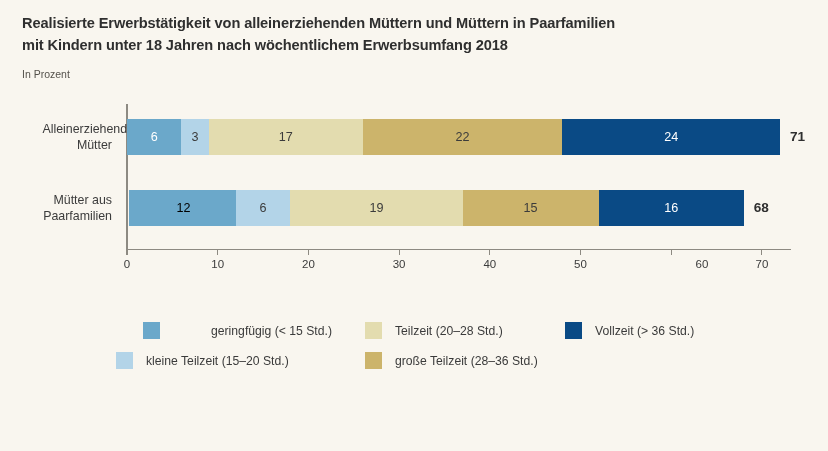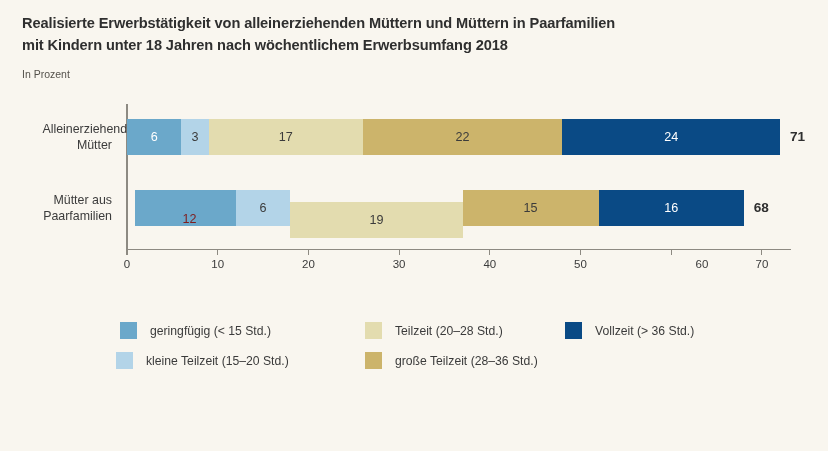--- a/index.html
+++ b/index.html
@@ -242,42 +242,42 @@
           </div>
           <div class="seg" style="left: 362.82px; width: 199.54px; background: rgb(204, 180, 107); color: rgb(59, 59, 59);">
             <span class="seg-val">22</span>
           </div>
           <div class="seg" style="left: 562.36px; width: 217.68px; background: rgb(10, 74, 133); color: rgb(255, 255, 255); text-align: center;">
             <span class="seg-val">24</span>
           </div>
         </div>
         <div class="bar-total" style="left: 790.04px; top: 129px;">71</div>
         <div class="bar-row" style="top: 190px; left: 0px; width: 828px;">
-          <div class="seg" style="left: 135px; width: 108.84px; background: rgb(107, 168, 202); color: #7f1d1d; align-items: flex-end;">
+          <div class="seg" style="left: 129px; width: 108.84px; background: rgb(107, 168, 202); color: #000000;">
             <span class="seg-val">12</span>
           </div>
           <div class="seg" style="left: 235.84px; width: 54.42px; background: rgb(179, 212, 232); color: rgb(59, 59, 59);">
             <span class="seg-val">6</span>
           </div>
-          <div class="seg" style="left: 290.26px; width: 172.33px; background: rgb(227, 220, 175); color: rgb(59, 59, 59); margin-top: 12px;">
+          <div class="seg" style="left: 290.26px; width: 172.33px; background: rgb(227, 220, 175); color: rgb(59, 59, 59);">
             <span class="seg-val">19</span>
           </div>
           <div class="seg" style="left: 462.59px; width: 136.05px; background: rgb(204, 180, 107); color: rgb(59, 59, 59);">
             <span class="seg-val">15</span>
           </div>
           <div class="seg" style="left: 598.64px; width: 145.12px; background: rgb(10, 74, 133); color: rgb(255, 255, 255);">
             <span class="seg-val">16</span>
           </div>
         </div>
         <div class="bar-total" style="left: 753.76px; top: 200px;">68</div>
       </div>
   </div>
 
   <div class="legend" id="legend-layer">
-      <div class="legend-item" style="left: 120px; top: 10px;">
+      <div class="legend-item" style="left: 143px; top: 10px; gap: 38px;">
         <span class="legend-swatch" style="background: rgb(107, 168, 202);"></span>
         <span class="legend-text">geringfügig (&lt; 15 Std.)</span>
       </div>
       <div class="legend-item" style="left: 116px; top: 40px;">
         <span class="legend-swatch" style="background: rgb(179, 212, 232);"></span>
         <span class="legend-text">kleine Teilzeit (15–20 Std.)</span>
       </div>
       <div class="legend-item" style="left: 365px; top: 10px;">
         <span class="legend-swatch" style="background: rgb(227, 220, 175);"></span>
         <span class="legend-text">Teilzeit  (20–28 Std.)</span>

